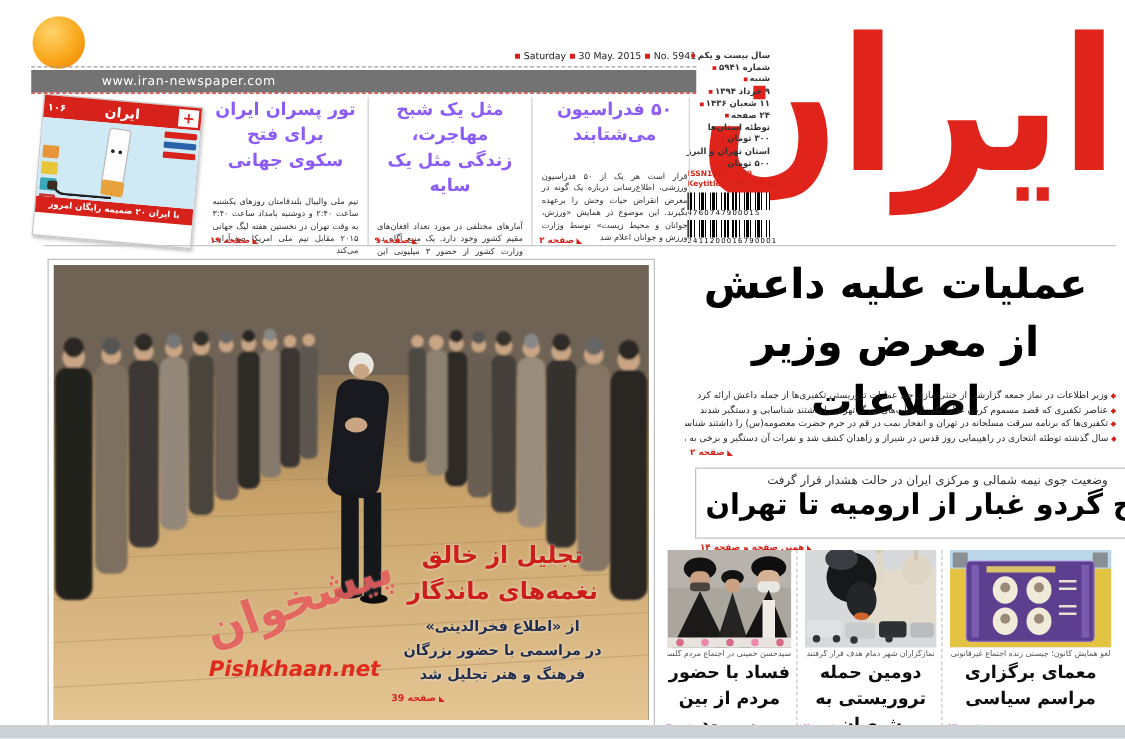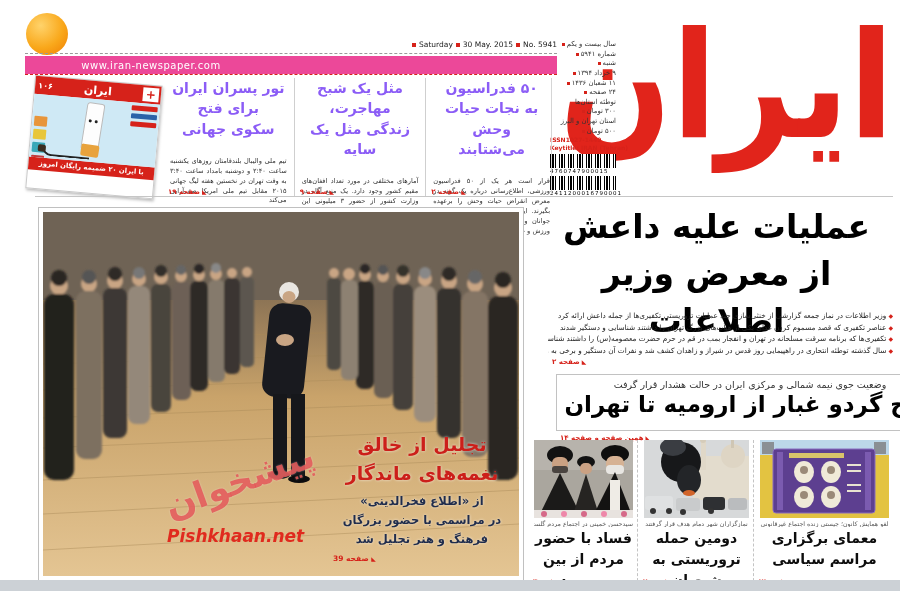--- a/index.html
+++ b/index.html
@@ -4,29 +4,29 @@
 <style>
   html,body{margin:0;padding:0;background:#f4f4f4;}
   #paper{position:relative;width:900px;height:591px;background:#ffffff;overflow:hidden;
          font-family:"DejaVu Sans",sans-serif;}
   .abs{position:absolute;}
 
   
   .ball{left:26px;top:13px;width:42px;height:42px;border-radius:50%;
         background:radial-gradient(circle at 35% 30%, #ffd36b, #f9a81b 55%, #ef7d00);}
   .dash-line{left:25px;top:53px;width:532px;border-top:1px dashed #9a9a9a;}
-  .masthead-strip{left:25px;top:56px;width:532px;height:18px;background:#ec4899;display:flex;align-items:center;}
+  .masthead-strip{left:25px;top:56px;width:532px;height:18px;background:#737373;display:flex;align-items:center;}
   .masthead-strip .url{flex:0 0 252px;color:#fff;font-size:10px;text-align:center;direction:ltr;letter-spacing:.5px;}
   .masthead-strip .tagline{flex:1;color:#fff;font-size:9.5px;font-weight:bold;text-align:center;direction:rtl;margin-top:44px;}
   .dateline-en{left:300px;top:40px;width:257px;font-size:7.5px;color:#222;direction:ltr;text-align:right;}
   .esq{display:inline-block;width:4px;height:4px;background:#d6221a;margin:0 3px;vertical-align:middle;}
   .logo{right:6px;top:-14px;width:300px;height:205px;color:#e1241b;font-weight:bold;
         font-size:132px;line-height:200px;text-align:center;direction:rtl;transform:scaleY(1.12);}
   .dateline-fa{right:284px;top:40px;width:66px;direction:rtl;font-size:6.8px;color:#333;line-height:1.42;text-align:right;}
-  .dateline-fa .dl{white-space:nowrap;}
+  .dateline-fa .dl{white-space:nowrap;font-weight:bold;}
   .dateline-fa .sq:after{content:"";display:inline-block;width:3px;height:3px;background:#d6221a;margin-right:2px;}
   .issn-block{right:284px;top:136px;width:66px;direction:ltr;text-align:left;}
   .issn-block .red{color:#d6221a;font-size:6px;font-weight:bold;line-height:1.3;white-space:nowrap;}
   .barcode{height:14px;margin-top:2px;background:
      repeating-linear-gradient(90deg,#000 0 1px,#fff 1px 2px,#000 2px 4px,#fff 4px 5px,#000 5px 6px,#fff 6px 9px);}
   .bdigits{font-size:5.5px;letter-spacing:1px;color:#000;}
 
   
   .red-dash{left:25px;top:74px;width:532px;border-top:1px dashed #d6221a;}
   .top-columns{left:163px;top:78px;width:394px;height:118px;direction:rtl;display:flex;}
@@ -56,21 +56,21 @@
                 text-align:center;line-height:13px;direction:rtl;white-space:nowrap;overflow:hidden;}
   .mag-leftstrip{position:absolute;left:2px;top:22px;width:13px;}
   .mag-leftstrip div{height:10px;margin-bottom:3px;border-radius:1px;}
 
   .hrule{left:35px;top:196px;width:858px;border-top:1px solid #c6c6c6;}
   .vrule{right:348px;top:78px;height:116px;border-left:1px solid #d5d5d5;}
 
   
   .photo-frame{left:38px;top:207px;width:486px;height:376px;border:1px solid #c0c0c0;background:#fff;padding:4px;box-sizing:border-box;}
   .photo{position:relative;width:476px;height:364px;overflow:hidden;background:#7a6b5b;}
-  .photo-caption{position:absolute;right:8px;top:218px;width:178px;direction:rtl;text-align:center;}
+  .photo-caption{position:absolute;right:28px;top:218px;width:178px;direction:rtl;text-align:center;}
   .photo-caption .pt{color:#cc1f1a;font-size:19px;font-weight:900;line-height:1.55;text-shadow:0 0 3px rgba(255,255,255,.7);}
   .photo-caption .ps{color:#1f2c4c;font-size:11.5px;font-weight:900;line-height:1.65;margin-top:3px;text-shadow:0 0 3px rgba(255,255,255,.7);}
   .photo-caption .pp{color:#d6221a;font-size:7.5px;font-weight:bold;margin-top:5px;text-align:left;}
   .wm{left:118px;top:248px;transform:rotate(-20deg);color:rgba(226,84,84,.85);
       font-size:36px;font-weight:900;direction:rtl;text-shadow:0 0 2px rgba(255,255,255,.4);}
   .wm-url{left:124px;top:314px;color:#e02a1e;font-size:17px;font-weight:900;font-style:italic;direction:ltr;}
 
   
   .main-headline{left:540px;top:204px;width:353px;text-align:center;direction:rtl;color:#000;
                  font-weight:900;font-size:33px;line-height:1.42;letter-spacing:-1px;}
@@ -165,21 +165,20 @@
     <div class="mag-footband">با ایران ۲۰ ضمیمه رایگان امروز</div>
   </div>
 
   <div class="abs red-dash"></div>
   <div class="abs vrule"></div>
 
   <div class="abs top-columns">
     <div class="tcol">
       <div class="t">
         <div>۵۰ فدراسیون</div>
-        <div>به نجات حیات وحش</div>
         <div>می‌شتابند</div>
       </div>
       <div class="b">قرار است هر یک از ۵۰ فدراسیون ورزشی، اطلاع‌رسانی درباره یک گونه در معرض انقراض حیات وحش را برعهده بگیرند. این موضوع در همایش «ورزش، جوانان و محیط زیست» توسط وزارت ورزش و جوانان اعلام شد</div>
       <div class="pageflag"><span class="fl">◣</span><span>صفحه ۲</span></div>
     </div>
     <div class="tcol">
       <div class="t">
         <div>مثل یک شبح</div>
         <div>مهاجرت،</div>
         <div>زندگی مثل یک سایه</div>

